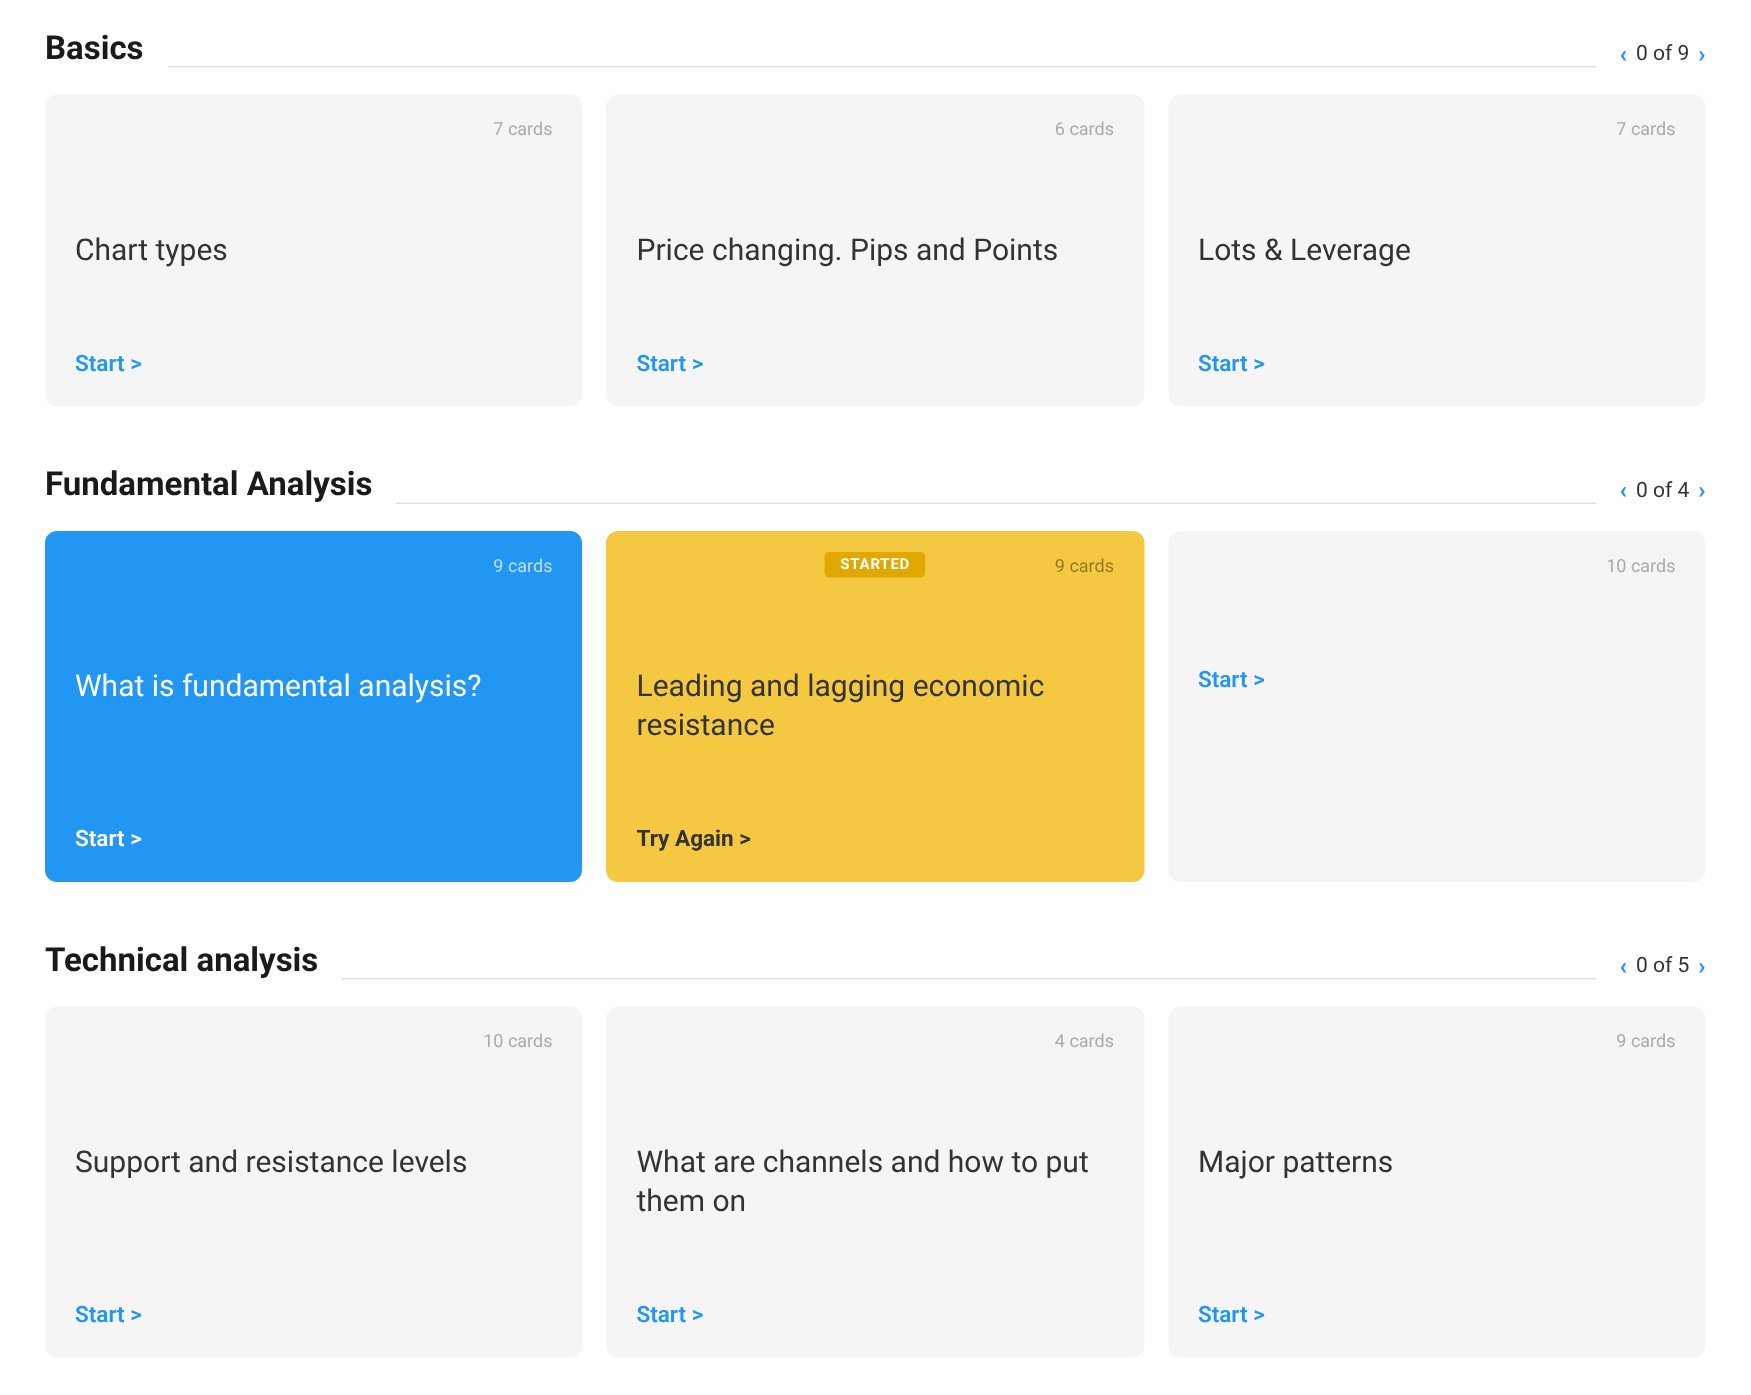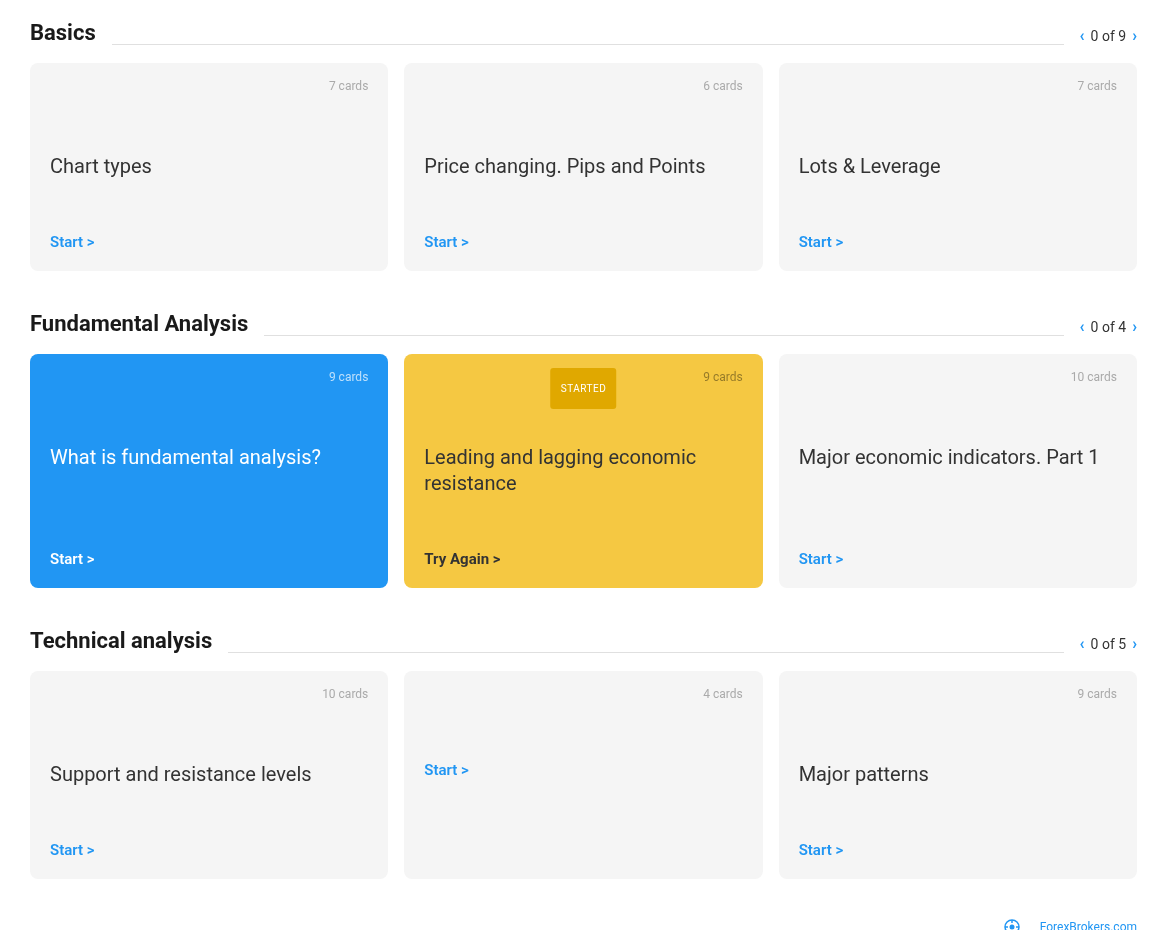--- a/index.html
+++ b/index.html
@@ -101,22 +101,22 @@
     }
 
     .card-badge {
       position: absolute;
       top: 14px;
       right: 50%;
       transform: translateX(50%);
       background: #e0a800;
       color: #fff;
       font-size: 10px;
-      font-weight: 400;
-      padding: 15px 10px;
+      font-weight: 700;
+      padding: 3px 10px;
       border-radius: 3px;
       letter-spacing: 0.5px;
     }
 
     .card-title {
       font-size: 20px;
       font-weight: 400;
       color: #333;
       margin-bottom: 14px;
       flex: 1;
@@ -225,21 +225,20 @@
           <a class="card-link" href="#">Start &gt;</a>
         </div>
         <div class="card card-yellow">
           <div class="card-badge" style="position: absolute; top: 14px; left: 50%; transform: translateX(-50%); right: auto;">STARTED</div>
           <div class="card-count">9 cards</div>
           <div class="card-title">Leading and lagging economic resistance</div>
           <a class="card-link" href="#">Try Again &gt;</a>
         </div>
         <div class="card">
           <div class="card-count">10 cards</div>
-          <div class="card-title">Major economic indicators. Part 1</div>
           <a class="card-link" href="#">Start &gt;</a>
         </div>
       </div>
     </div>
     <div class="section">
       <div class="section-header">
         <div class="section-title">Technical analysis</div>
         <div class="section-divider"></div>
         <div class="section-nav">
           <span class="nav-arrow">‹</span>
@@ -248,20 +247,21 @@
         </div>
       </div>
       <div class="cards-grid">
         <div class="card">
           <div class="card-count">10 cards</div>
           <div class="card-title">Support and resistance levels</div>
           <a class="card-link" href="#">Start &gt;</a>
         </div>
         <div class="card">
           <div class="card-count">4 cards</div>
+          <div class="card-title">What are channels and how to put them on</div>
           <a class="card-link" href="#">Start &gt;</a>
         </div>
         <div class="card">
           <div class="card-count">9 cards</div>
           <div class="card-title">Major patterns</div>
           <a class="card-link" href="#">Start &gt;</a>
         </div>
       </div>
     </div>
     <div class="footer">

